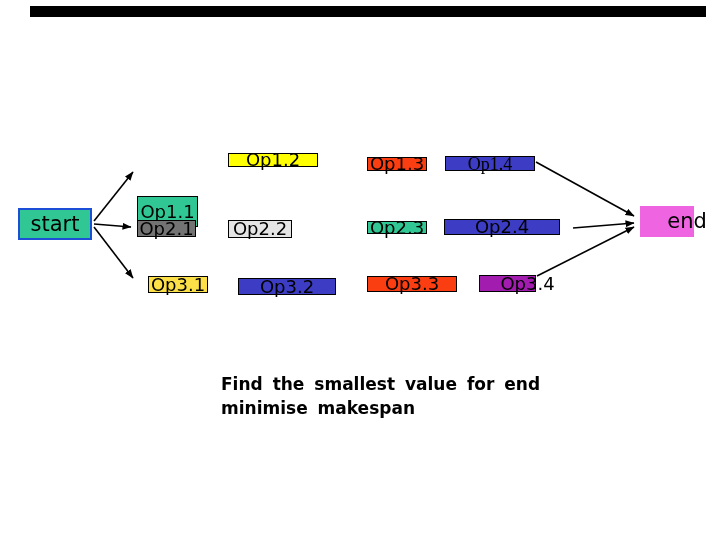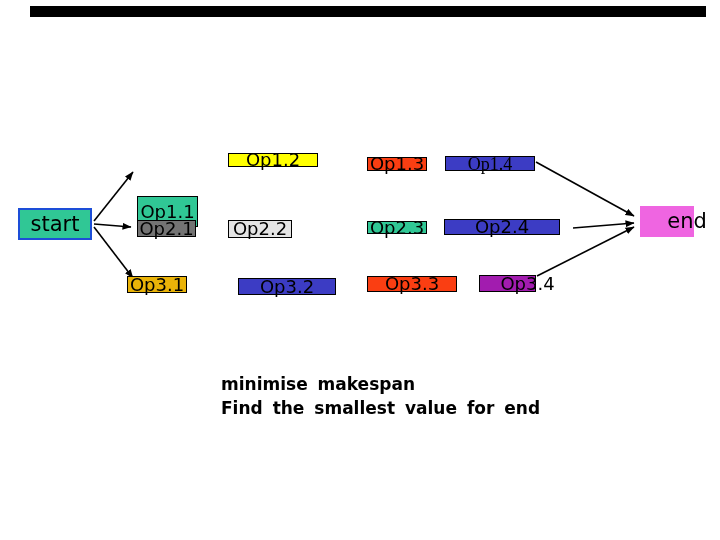--- a/index.html
+++ b/index.html
@@ -96,31 +96,31 @@
   <div class="op" style="left: 228px; top: 220px; width: 64px; height: 18px; background: #e5e5e5;">
     <span class="lbl">Op2.2</span>
   </div>
   <div class="op" style="left: 367px; top: 221px; width: 60px; height: 13px; background: rgb(48, 199, 149);">
     <span class="lbl">Op2.3</span>
   </div>
   <div class="op" style="left: 444px; top: 219px; width: 116px; height: 16px; background: rgb(60, 60, 196);">
     <span class="lbl">Op2.4</span>
   </div>
 
-  <div class="op" style="left: 127px; top: 276px; width: 60px; height: 17px; background: #eab308;">
+  <div class="op" style="left: 148px; top: 276px; width: 60px; height: 17px; background: #fde047;">
     <span class="lbl">Op3.1</span>
   </div>
   <div class="op" style="left: 238px; top: 278px; width: 98px; height: 17px; background: rgb(60, 60, 196); text-decoration: underline;">
     <span class="lbl">Op3.2</span>
   </div>
   <div class="op" style="left: 367px; top: 276px; width: 90px; height: 16px; background: rgb(250, 62, 18);">
     <span class="lbl">Op3.3</span>
   </div>
   <div class="op" style="left: 479px; top: 275px; width: 57px; height: 17px; background: #a21caf; padding-left: 40px;">
     <span class="lbl">Op3.4</span>
   </div>
 
   <div class="caption">
+    <div>Find the smallest value for end</div>
     <div>minimise makespan</div>
-    <div>Find the smallest value for end</div>
   </div>
 
 </div>
 
 </body></html>

